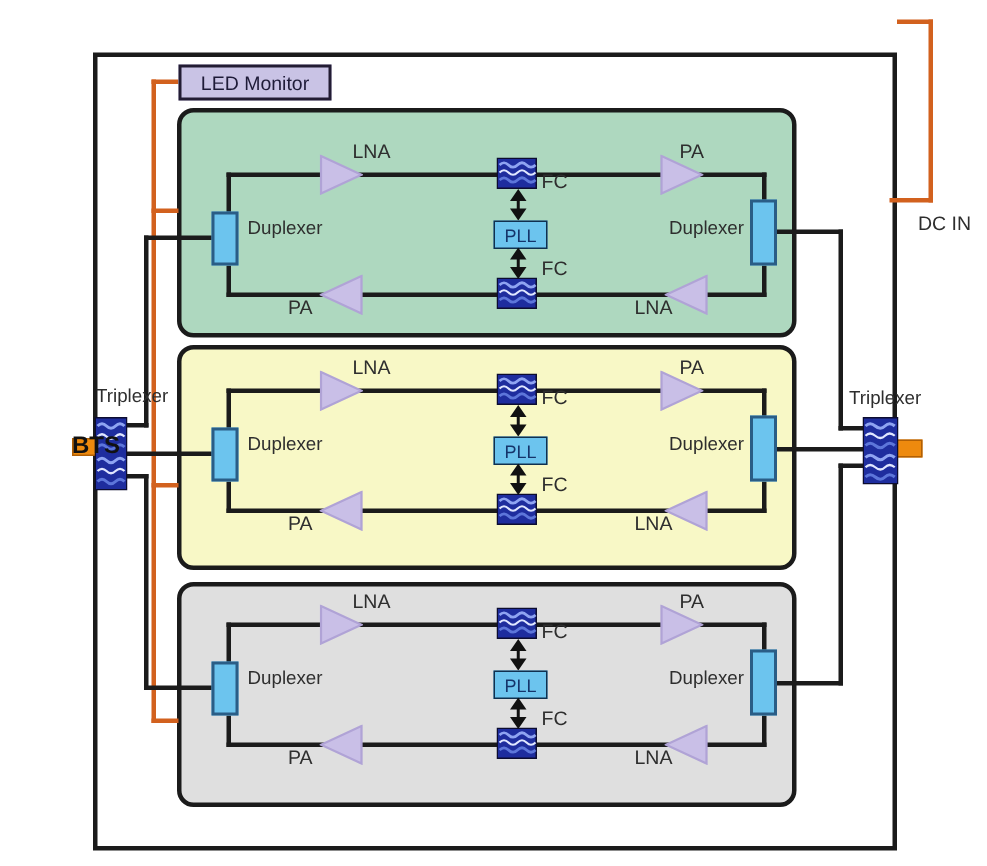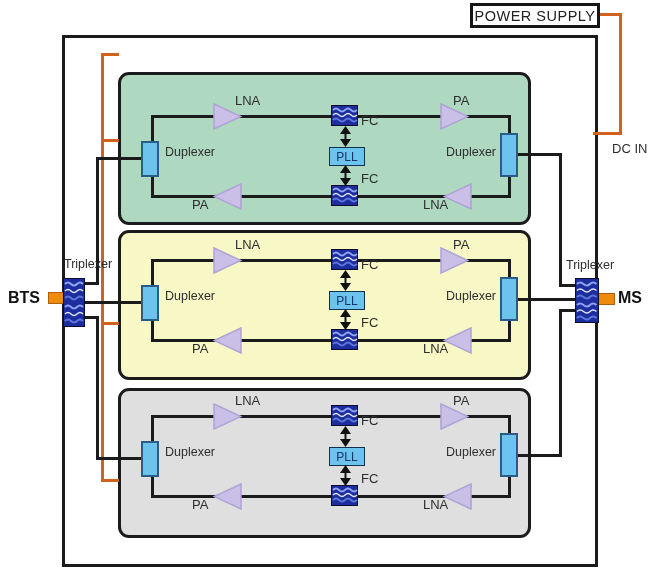--- a/index.html
+++ b/index.html
@@ -17,21 +17,21 @@
   .band .wire{z-index:5;}
   
   .blk{position:absolute;z-index:10;box-sizing:border-box;}
   .duplexer{width:18px;background:#6cc4ee;border:2px solid #2a5d86;}
   .pll{background:#6cc4ee;border:1.5px solid #10304f;color:#15356b;font-size:12px;font-weight:normal;
        display:flex;align-items:center;justify-content:center;z-index:10;position:absolute;}
   .stub{position:absolute;background:#ee8a0e;border:1px solid #b05f05;z-index:9;}
   
   .lbl{position:absolute;color:#2e2e2e;font-size:13px;white-space:nowrap;z-index:12;}
   .lbl-sm{font-size:12.5px;}
-  .lbl-bold{font-weight:bold;font-size:16px;color:#111;}
+  .lbl-bold{font-weight:bold;font-size:16px;color:#111;margin-left:40px;}
   .titlebox{position:absolute;box-sizing:border-box;display:flex;align-items:center;justify-content:center;z-index:11;}
   .ps-box{left:470px;top:3px;width:130px;height:25px;background:#fff;border:3px solid #161616;
           font-size:14.5px;letter-spacing:.5px;color:#222;}
   .led-box{left:119px;top:43px;width:102px;height:24px;background:#c9c3e5;border:2.5px solid #221c33;
            font-size:13px;color:#1e1b38;}
   svg{display:block;}
   .amp{position:absolute;z-index:11;}
   .updown{position:absolute;z-index:11;}
   .wavy{position:absolute;z-index:10;}
 </style>
@@ -61,24 +61,24 @@
   <div class="owire" style="left:101px;top:53px;width:18px;height:3px"></div>
   <div class="owire" style="left:101px;top:53px;width:3px;height:429px"></div>
   <div class="owire" style="left:101px;top:139px;width:18px;height:3px"></div>
   <div class="owire" style="left:101px;top:322px;width:18px;height:3px"></div>
   <div class="owire" style="left:101px;top:479px;width:18px;height:3px"></div>
 
   <div class="owire owire-hi" style="left:598px;top:13px;width:24px;height:3px"></div>
   <div class="owire owire-hi" style="left:619px;top:13px;width:3px;height:122px"></div>
   <div class="owire owire-hi" style="left:593px;top:132px;width:29px;height:3px"></div>
 
-  <div class="titlebox ps-box">
-    <span>POWER SUPPLY</span>
-  </div>
   <div class="lbl" style="left:612px;top:141px;font-size:13px">DC IN</div>
+  <div class="titlebox led-box">
+    <span>LED Monitor</span>
+  </div>
 
   <div class="lbl lbl-bold" style="left:8px;top:289px">BTS</div>
   <div class="stub" style="left:48px;top:292px;width:16px;height:10px"></div>
   <div class="lbl lbl-bold" style="left:618px;top:289px">MS</div>
   <div class="stub" style="left:597px;top:293px;width:16px;height:10px"></div>
 
   <div class="lbl lbl-sm" style="left:64px;top:257px">Triplexer</div>
   <div class="wavy" style="left:63px;top:278px">
     <svg width="22" height="49" viewBox="0 0 22 49">
       <rect x="0.5" y="0.5" width="21" height="48" fill="#1e2d9e" stroke="#0c0c30"></rect>

